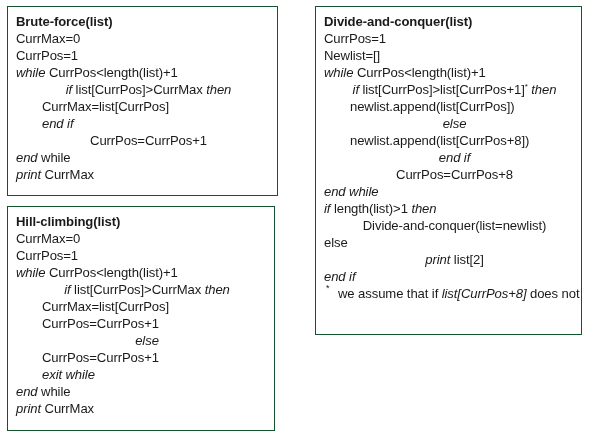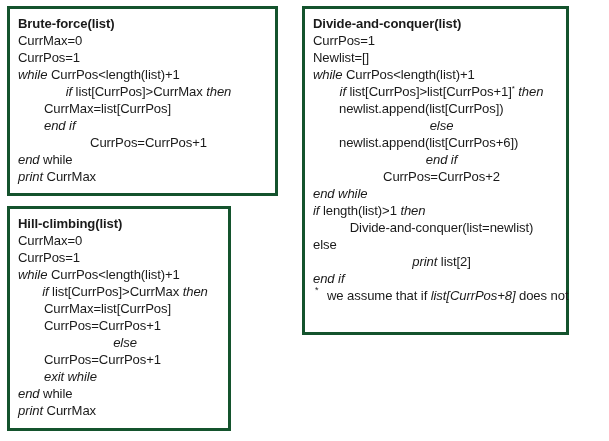--- a/index.html
+++ b/index.html
@@ -12,37 +12,37 @@
     background: #ffffff;
     font-family: "Liberation Sans", sans-serif;
     color: #1a1a1a;
     position: relative;
     overflow: hidden;
   }
   .pseudocode-box {
     position: absolute;
     box-sizing: border-box;
     background: #ffffff;
-    border: 3px solid #14532d;
+    border: 1px solid #14532d;
     padding: 6px 8px 7px 8px;
   }
   #box-brute-force {
     left: 7px;
     top: 6px;
     width: 271px;
     height: 190px;
   }
   #box-hill-climbing {
     left: 7px;
     top: 206px;
-    width: 224px;
+    width: 268px;
     height: 225px;
   }
   #box-divide-conquer {
-    left: 302px;
+    left: 315px;
     top: 6px;
     width: 267px;
     height: 329px;
   }
   .code-line {
     font-size: 13.1px;
     line-height: 17px;
     white-space: pre;
     letter-spacing: -0.1px;
   }
@@ -105,23 +105,23 @@
 </div>
 
 <div class="pseudocode-box" id="box-divide-conquer">
   <div class="code-line title i0">Divide-and-conquer(list)</div>
   <div class="code-line i0"><span>CurrPos=1</span></div>
   <div class="code-line i0"><span>Newlist=[]</span></div>
   <div class="code-line i0"><span class="it">while</span><span> CurrPos&lt;length(list)+1</span></div>
   <div class="code-line i1"><span class="it">if</span><span> list[CurrPos]&gt;list[CurrPos+1]</span><span class="sup">*</span><span class="it"> then</span></div>
   <div class="code-line i2"><span>newlist.append(list[CurrPos])</span></div>
   <div class="code-line i1"><span class="it">else</span></div>
-  <div class="code-line i2"><span>newlist.append(list[CurrPos+6])</span></div>
+  <div class="code-line i2"><span>newlist.append(list[CurrPos+8])</span></div>
   <div class="code-line i1"><span class="it">end if</span></div>
-  <div class="code-line i1"><span>CurrPos=CurrPos+2</span></div>
+  <div class="code-line i1"><span>CurrPos=CurrPos+8</span></div>
   <div class="code-line i0"><span class="it">end while</span></div>
   <div class="code-line i0"><span class="it">if</span><span> length(list)&gt;1 </span><span class="it">then</span></div>
   <div class="code-line i1"><span>Divide-and-conquer(list=newlist)</span></div>
   <div class="code-line i0"><span>else</span></div>
   <div class="code-line i1"><span class="it">print</span><span> list[2]</span></div>
   <div class="code-line i0"><span class="it">end if</span></div>
   <div class="footnote"><span class="footnote-mark">*</span><span>we assume that if </span><span class="it">list[CurrPos+8]</span><span> does not</span></div>
 </div>
 
 </body></html>

